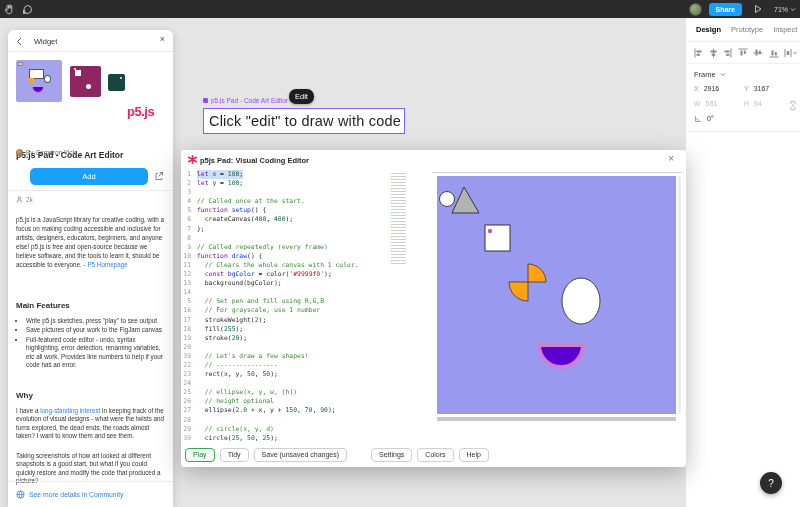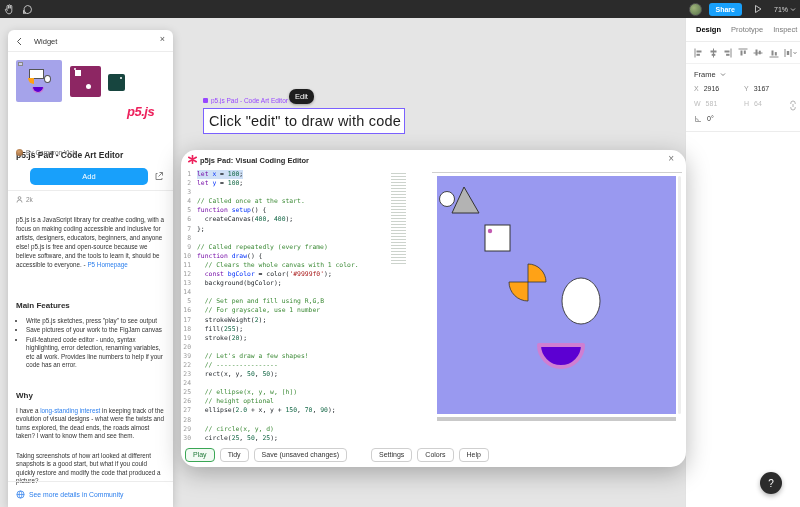--- a/index.html
+++ b/index.html
@@ -34,41 +34,41 @@
   #thumb1 .t-circ { position:absolute; left:28px; top:15px; width:7px; height:8px; background:#fff; border:0.5px solid #555; border-radius:50%; }
   #thumb1 .t-orange { position:absolute; left:12px; top:18px; width:6px; height:6px; background:#ffa216; border-radius:0 0 0 6px; }
   #thumb1 .t-smile { position:absolute; left:16px; top:27px; width:12px; height:6px; background:#5c00d2; border:1px solid #cf7fd2; border-top:none; border-radius:0 0 12px 12px; }
   #thumb1 .t-corner { position:absolute; left:2px; top:2px; width:5px; height:4px; background:#cfcfe8; border:0.5px solid #888; }
   #thumb2 { left:62px; top:36px; width:31px; height:31px; background:#8d2663; }
   #thumb2 .t-sq { position:absolute; left:5px; top:4px; width:6px; height:6px; background:#fff; }
   #thumb2 .t-dot { position:absolute; left:16px; top:18px; width:5px; height:5px; background:#fff; border-radius:50%; }
   #thumb2 .t-dot2 { position:absolute; left:4px; top:2px; width:2px; height:2px; background:#fff; border-radius:50%; }
   #thumb3 { left:100px; top:44px; width:17px; height:17px; background:#17453f; }
   #thumb3 .t-dot { position:absolute; right:3px; top:3px; width:2px; height:2px; background:#fff; border-radius:50%; }
-  #p5-logo { position:absolute; left:119px; top:74px; font-size:13px; font-weight:bold; font-style:italic; color:#ed225d; letter-spacing:-0.5px; }
+  #p5-logo { position:absolute; left:119px; top:74px; font-size:13px; font-weight:bold; color:#ed225d; letter-spacing:-0.5px; }
   #lp-title { position:absolute; left:8px; top:120px; font-size:8.5px; font-weight:600; color:#2c2c2c; }
   #lp-byline { position:absolute; left:8px; top:119px; display:flex; align-items:center; gap:3px; font-size:6.5px; color:#666; }
   #lp-byline .bavatar { width:7px; height:7px; border-radius:50%; background:radial-gradient(circle at 40% 35%, #d7a06b, #8a5a32); }
   #add-btn { position:absolute; left:22px; top:138px; width:118px; height:17px; background:#18a0fb; color:#fff; border:none; border-radius:5px; font-size:7.5px; font-weight:500; }
   #lp-share { position:absolute; left:146px; top:141px; }
   .lp-divider { position:absolute; left:0; width:165px; height:1px; background:#ececec; }
   #lp-users { position:absolute; left:8px; top:166px; display:flex; align-items:center; gap:3px; font-size:6.5px; color:#8a8a8a; }
   #lp-desc { position:absolute; left:8px; top:186px; width:150px; font-size:6.3px; line-height:8.9px; color:#333; }
   a.lnk { color:#2f80ed; text-decoration:none; }
   #lp-feat-h { position:absolute; left:8px; top:271px; font-size:8px; font-weight:600; color:#2c2c2c; }
   #lp-feats { position:absolute; left:18px; top:287px; width:140px; font-size:6.3px; line-height:8.4px; color:#333; }
   #lp-feats li { margin-bottom:1px; }
   #lp-why-h { position:absolute; left:8px; top:361px; font-size:8px; font-weight:600; color:#2c2c2c; }
   #lp-why1 { position:absolute; left:8px; top:377px; width:150px; font-size:6.3px; line-height:8.3px; color:#333; }
   #lp-why2 { position:absolute; left:8px; top:422px; width:150px; font-size:6.3px; line-height:8.3px; color:#333; }
   #lp-footer { position:absolute; left:0; top:451px; width:165px; height:26px; border-top:1px solid #ececec; display:flex; align-items:center; gap:4px; padding-left:8px; }
   #lp-footer span.ftxt { font-size:6.8px; color:#2f80ed; }
 
   
-  #modal { position:absolute; left:181px; top:150px; width:505px; height:317px; background:#fff; border-radius:15px; box-shadow:0 6px 24px rgba(0,0,0,.28); z-index:30; }
+  #modal { position:absolute; left:181px; top:150px; width:505px; height:317px; background:#fff; border-radius:3px; box-shadow:0 6px 24px rgba(0,0,0,.28); z-index:30; }
   #modal-header { position:relative; height:20px; }
   #modal-title { position:absolute; left:19px; top:6px; font-size:7.5px; font-weight:bold; color:#2c2c2c; }
   #modal-close { position:absolute; right:12px; top:4px; font-size:10px; color:#777; background:none; border:none; line-height:10px; }
   #p5-glyph { position:absolute; left:7px; top:5px; }
 
   #code-editor { position:absolute; left:0; top:20px; width:250px; height:276px; overflow:hidden; background:#fff; }
   .code-line { display:flex; height:9.1px; line-height:9.1px; font-family:"DejaVu Sans Mono", monospace; font-size:6.4px; }
   .code-line.active .lc { background:#cfe0f6; }
   .ln { width:16px; text-align:right; color:#9b9b9b; flex:0 0 auto; padding-right:6px; }
   .lc { white-space:pre; }

